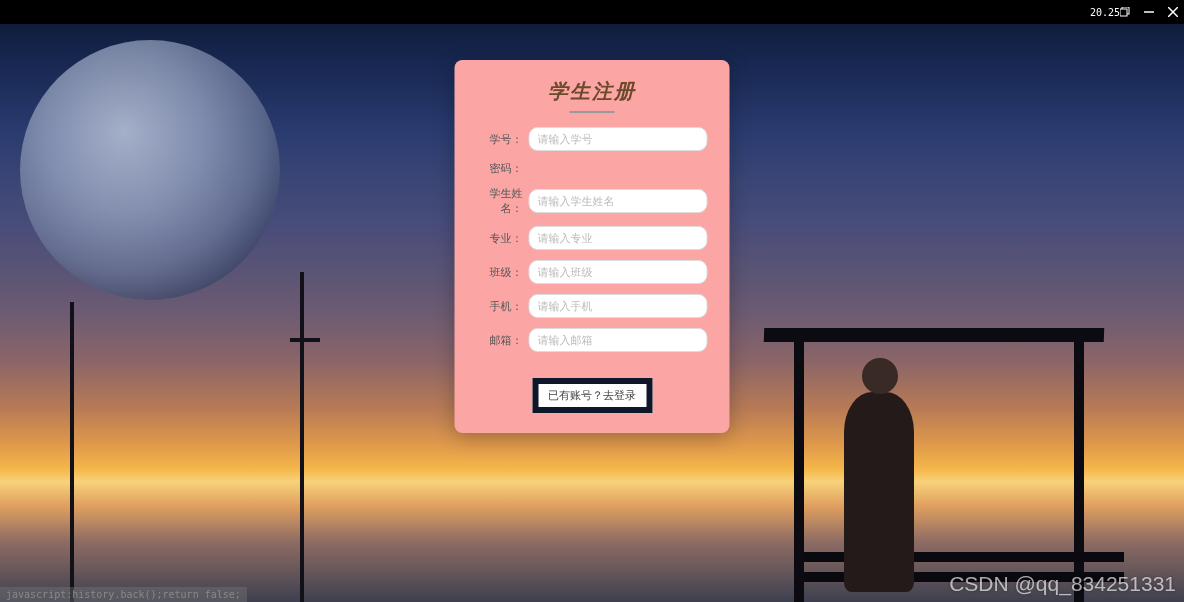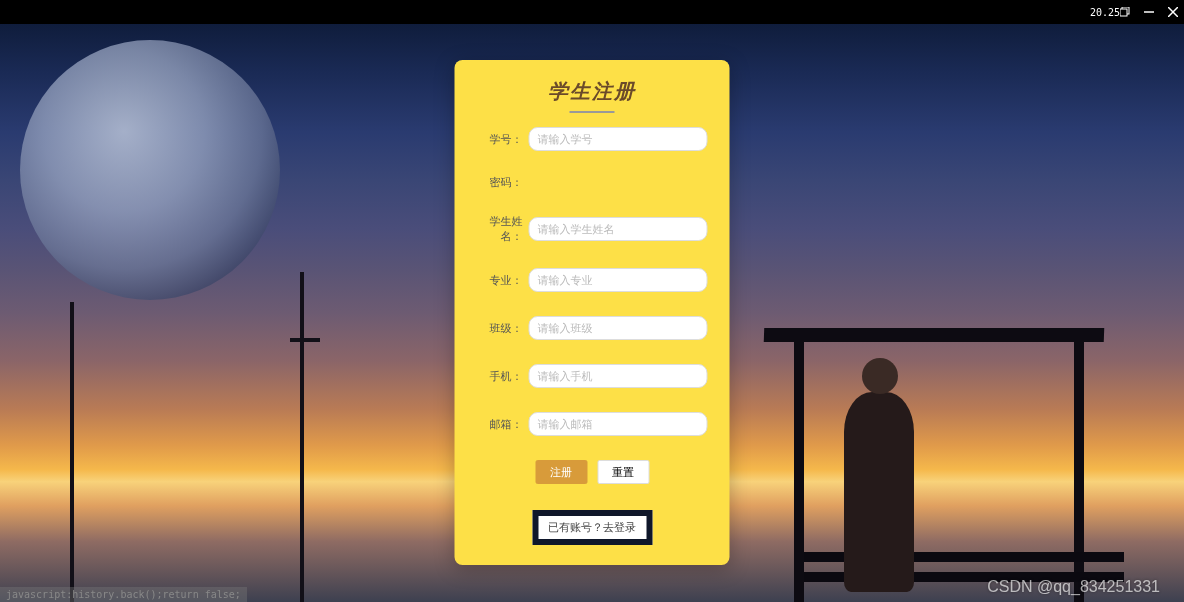--- a/index.html
+++ b/index.html
@@ -56,39 +56,39 @@
   }
   .titlebar .right { display: flex; gap: 14px; align-items: center; }
   .win-icon { width: 10px; height: 10px; display: inline-block; }
   .sys-icons { display:flex; gap:14px; }
 
   
   .card {
     position: absolute;
     top: 60px; left: 50%; transform: translateX(-50%);
     width: 275px;
-    background: #fde047;
+    background: #fca5a5;
     border-radius: 8px;
     box-shadow: 0 4px 20px rgba(0,0,0,0.25);
     padding: 18px 22px 20px;
   }
   .card-title {
     text-align: center;
     font-family: "KaiTi", "STKaiti", serif;
     font-style: italic;
     font-weight: bold;
     font-size: 20px;
     color: #6a4a2a;
     letter-spacing: 2px;
   }
   .title-underline {
     width: 45px; height: 2px; background: #999; margin: 6px auto 14px;
   }
   .form-row {
-    display: flex; align-items: center; margin-bottom: 24px;
+    display: flex; align-items: center; margin-bottom: 10px;
   }
   .form-label {
     width: 52px; text-align: right; font-size: 11px; color: #555;
     padding-right: 6px;
   }
   .form-input {
     flex: 1; height: 24px; border: 1px solid #ddd; border-radius: 9px;
     font-size: 11px; padding: 0 8px; color: #333; outline: none;
   }
   .form-input::placeholder { color: #bbb; }
@@ -112,22 +112,22 @@
 
   
   .statusbar {
     position: absolute; bottom: 0; left: 0;
     font-size: 10px; font-family: Consolas, monospace;
     color: #888; background: rgba(120,120,120,0.4);
     padding: 2px 6px;
     margin-top: 38px;
   }
   .watermark {
-    position: absolute; bottom: 6px; right: 24px;
-    font-size: 16px; color: rgba(255,255,255,0.65);
+    position: absolute; bottom: 6px; right: 8px;
+    font-size: 21px; color: rgba(255,255,255,0.65);
     font-family: Arial, sans-serif;
     text-shadow: 0 0 3px rgba(0,0,0,0.4);
   }
 </style>
 </head>
 <body>
 
 <div class="moon"></div>
 <div class="silhouette">
   <div class="pole1"></div>
@@ -188,24 +188,20 @@
   </div>
   <div class="form-row">
     <label class="form-label">手机：</label>
     <input class="form-input" placeholder="请输入手机" style="">
   </div>
   <div class="form-row">
     <label class="form-label">邮箱：</label>
     <input class="form-input" placeholder="请输入邮箱" style="">
   </div>
 
-  <div class="btn-row">
-    <button class="btn btn-primary">注册</button>
-    <button class="btn">重置</button>
-  </div>
 
   <div class="login-link-row">
     <a class="login-link">已有账号？去登录</a>
   </div>
 </div>
 
 <div class="statusbar">javascript:history.back();return false;</div>
 
 <div class="watermark">CSDN @qq_834251331</div>
 

